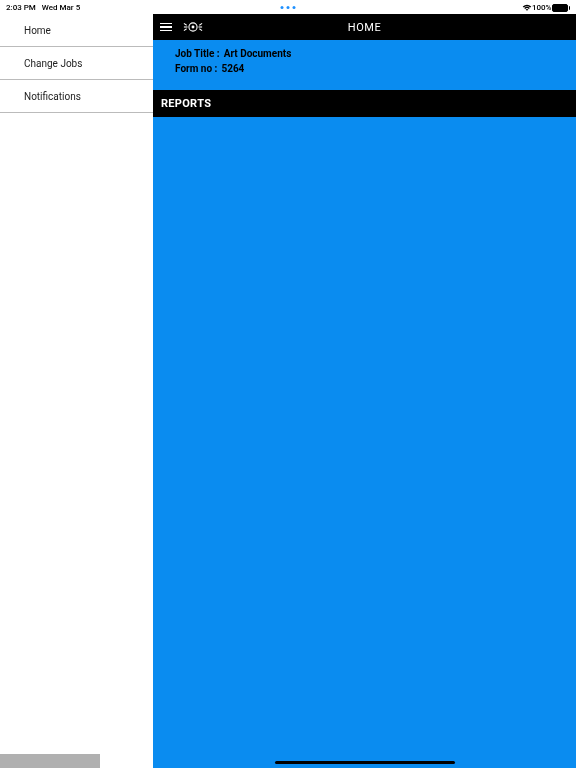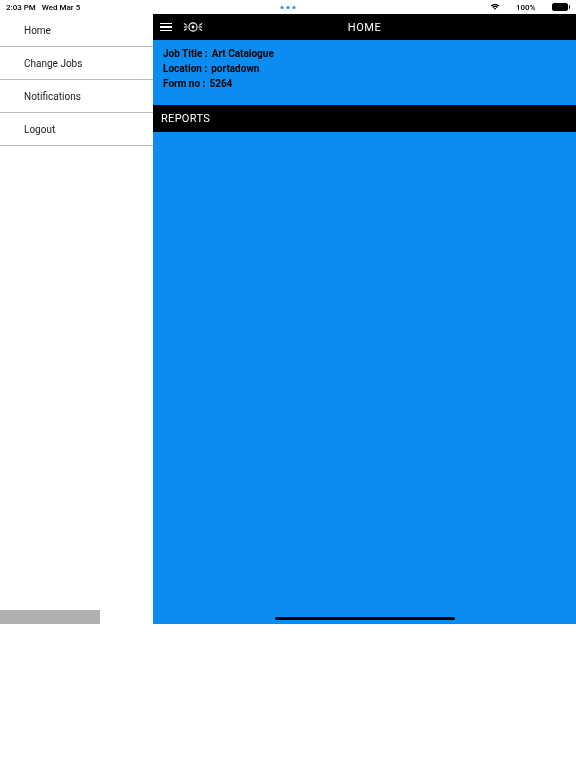--- a/index.html
+++ b/index.html
@@ -1,43 +1,43 @@
 <!DOCTYPE html>
 <html><head>
   <meta charset="utf-8">
   <style>
     * { margin:0; padding:0; box-sizing:border-box; font-family:-apple-system,BlinkMacSystemFont,"Segoe UI",Roboto,Helvetica,Arial,sans-serif; }
     html, body { width:576px; height:768px; overflow:hidden; background:#fff; }
-    .screen { position:relative; width:576px; height:624px; }
+    .screen { position:relative; width:576px; height:768px; }
 
     .status-bar { position:absolute; top:0; left:0; right:0; height:14px; display:flex; align-items:center; justify-content:space-between; padding:0 6px; font-size:8px; font-weight:500; color:#000; z-index:10; }
     .status-left { display:flex; gap:6px; align-items:center; }
     .status-center { position:absolute; left:50%; transform:translateX(-50%); display:flex; gap:3px; }
     .dot { width:3px; height:3px; border-radius:50%; background:#1e90ff; }
-    .status-right { display:flex; gap:16px; align-items:flex-start; }
+    .status-right { display:flex; gap:0; align-items:flex-end; }
     .wifi { width:10px; height:8px; }
     .battery { display:flex; align-items:center; }
     .batt-body { width:16px; height:8px; border:1px solid #000; border-radius:2px; background:#000; position:relative; }
     .batt-tip { width:1.5px; height:4px; background:#000; border-radius:0 1px 1px 0; margin-left:1px; }
 
     .sidebar { position:absolute; top:14px; left:0; width:153px; bottom:0; background:#fff; }
     .sidebar-item { height:33px; display:flex; align-items:center; padding-left:24px; font-size:10px; color:#222; border-bottom:1px solid #bbb; cursor:pointer; }
     .sidebar-bottom { position:absolute; bottom:0; left:0; width:100px; height:14px; background:#b0b0b0; }
 
     .main { position:absolute; top:14px; left:153px; right:0; bottom:0; background:#0a8cf0; }
     .header-bar { height:26px; background:#000; display:flex; align-items:center; color:#fff; position:relative; }
     .hamburger { width:26px; display:flex; flex-direction:column; justify-content:center; align-items:center; gap:2px; cursor:pointer; }
     .hamburger span { display:block; width:12px; height:1.5px; background:#fff; }
     .logo { margin-left:4px; display:flex; align-items:center; }
     .header-title { position:absolute; left:50%; transform:translateX(-50%); font-size:11px; font-weight:400; letter-spacing:0.5px; }
 
-    .info-block { padding:6px 8px 8px 10px; color:#000; font-size:10px; font-weight:700; line-height:1.5; }
+    .info-block { padding:6px 8px 8px 22px; color:#000; font-size:10px; font-weight:700; line-height:1.5; }
     .info-row { display:flex; gap:4px; }
 
-    .section-header { background:#000; color:#fff; font-size:11px; font-weight:400; padding:7px 8px; margin-top:6px; letter-spacing:0.3px; cursor:pointer; }
+    .section-header { background:#000; color:#fff; font-size:11px; font-weight:700; padding:7px 8px; margin-top:6px; letter-spacing:0.3px; cursor:pointer; }
     .section-header:first-of-type { margin-top:0; }
 
     .home-indicator { position:absolute; bottom:4px; left:50%; transform:translateX(-50%); width:180px; height:3px; border-radius:2px; background:#000; }
   </style>
 </head>
 <body>
 
 <div class="screen">
 
   <div class="status-bar">
@@ -65,23 +65,20 @@
   <div class="sidebar">
     <div class="sidebar-item">
       <span>Home</span>
     </div>
     <div class="sidebar-item">
       <span>Change Jobs</span>
     </div>
     <div class="sidebar-item">
       <span>Notifications</span>
     </div>
-    <div class="sidebar-item">
-      <span>Logout</span>
-    </div>
     <div class="sidebar-bottom"></div>
   </div>
 
   <div class="main">
     <div class="header-bar">
       <div class="hamburger">
         <span></span>
           <span></span>
           <span></span>
       </div>
@@ -96,25 +93,21 @@
           <line x1="21" y1="7" x2="17" y2="7" stroke="#fff" stroke-width="1.2"></line>
           <line x1="21" y1="11" x2="18" y2="9" stroke="#fff" stroke-width="1.2"></line>
         </svg>
       </div>
       <div class="header-title">HOME</div>
     </div>
 
     <div class="info-block">
       <div class="info-row">
         <span>Job Title :</span>
-        <span>Art Catalogue</span>
-      </div>
-      <div class="info-row">
-        <span>Location :</span>
-        <span>portadown</span>
+        <span>Art Documents</span>
       </div>
       <div class="info-row">
         <span>Form no :</span>
         <span>5264</span>
       </div>
     </div>
 
     <div class="section-header">REPORTS</div>
 
     <div class="home-indicator"></div>

